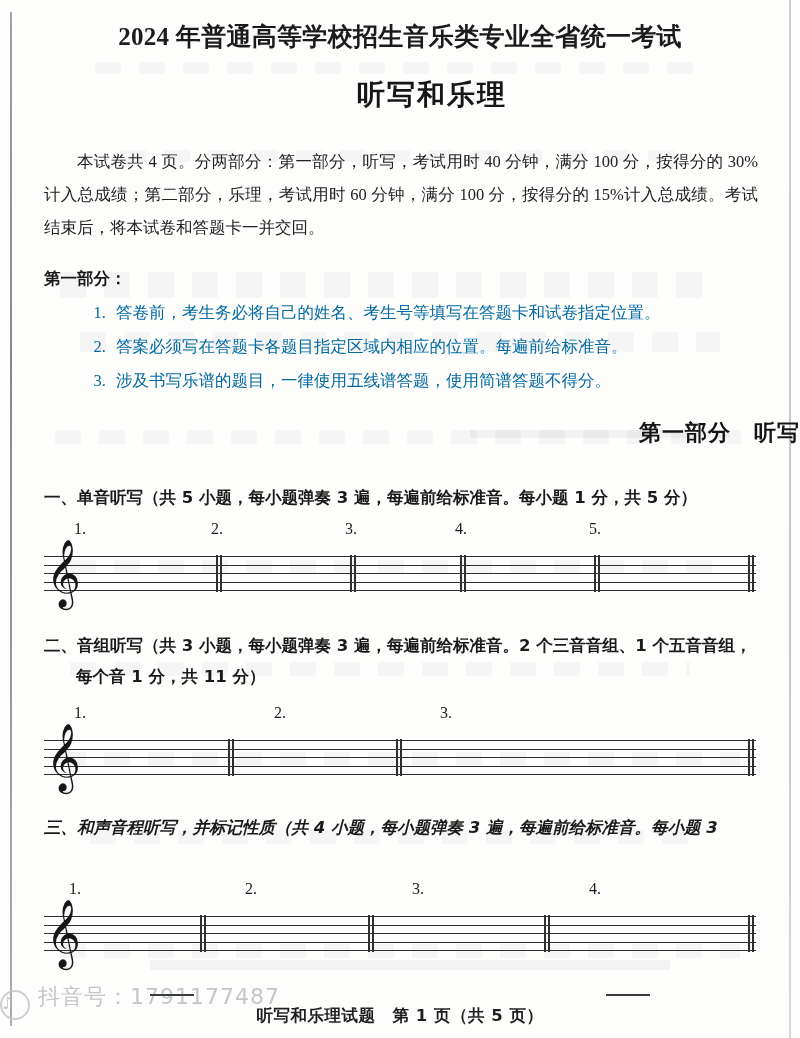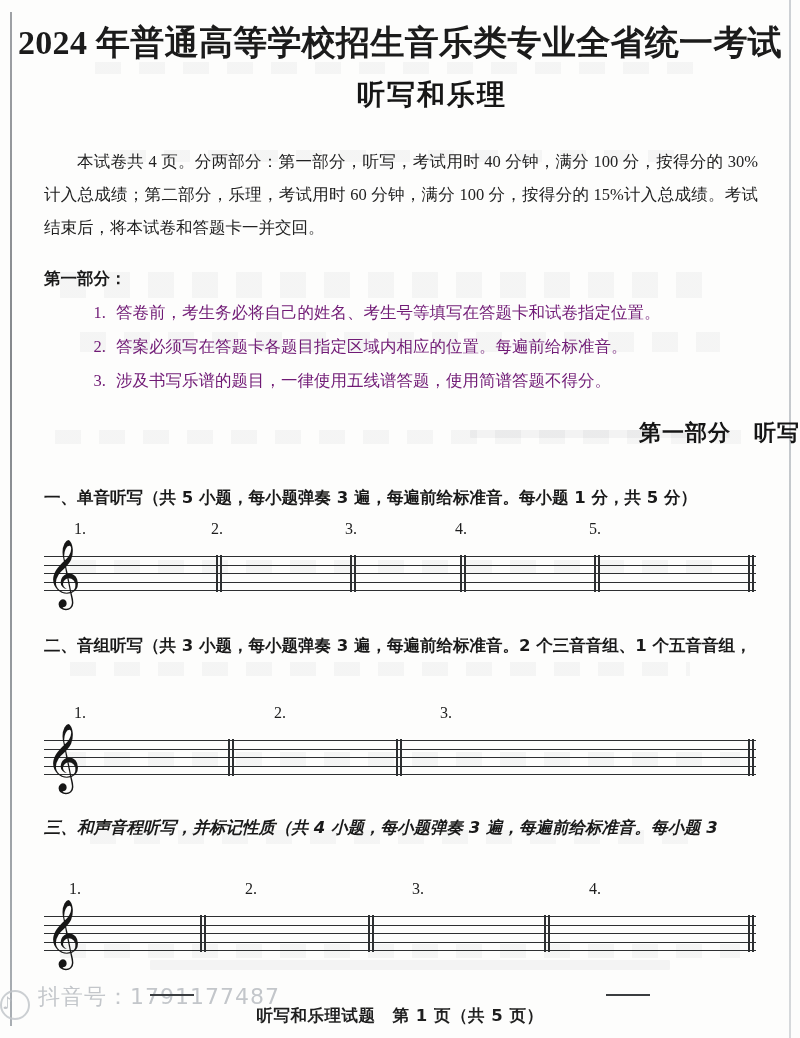--- a/index.html
+++ b/index.html
@@ -54,21 +54,21 @@
   .content {
     position: relative;
     z-index: 3;
   }
 
   .title-main {
     position: absolute;
     left: 0; top: 20px;
     width: 800px;
     text-align: center;
-    font-size: 34px;
+    font-size: 25px;
     font-weight: bold;
     letter-spacing: .3px;
     color: #1b1b1b;
     font-family: "Liberation Serif", "DejaVu Serif", serif;
   }
   .title-sub {
     position: absolute;
     left: 0; top: 76px;
     width: 800px;
     text-align: center;
@@ -100,21 +100,21 @@
     font-family: "DejaVu Sans", "Liberation Sans", sans-serif;
   }
   .notice-list {
     position: absolute;
     left: 76px; top: 296px;
     width: 690px;
     margin: 0;
     padding: 0 0 0 34px;
     font-size: 16.5px;
     line-height: 34px;
-    color: #701a75;
+    color: #0369a1;
     list-style-position: outside;
   }
   .notice-list li { padding-left: 6px; }
 
   .part-heading {
     position: absolute;
     left: 0; top: 418px;
     width: 800px;
     text-align: right;
     font-size: 22px;
@@ -288,20 +288,21 @@
         <div class="barline second" style="left:416px;"></div>
         <div class="barline" style="left:550px;"></div>
         <div class="barline second" style="left:550px;"></div>
         <div class="barline" style="left:704px;"></div>
         <div class="barline second" style="left:704px;"></div>
       </div>
     </div>
 
     <div class="q-stem" style="top:630px;">
       <span>二、音组听写（共 3 小题，每小题弹奏 3 遍，每遍前给标准音。2 个三音音组、1 个五音音组，</span>
+      <span class="cont">每个音 1 分，共 11 分）</span>
     </div>
     <div class="staff-block">
       <span class="marker" style="left:74px; top:704px;">1.</span>
       <span class="marker" style="left:274px; top:704px;">2.</span>
       <span class="marker" style="left:440px; top:704px;">3.</span>
       <div class="staff" style="top:740px;">
         <div class="sline l0"></div>
         <div class="sline l1"></div>
         <div class="sline l2"></div>
         <div class="sline l3"></div>

